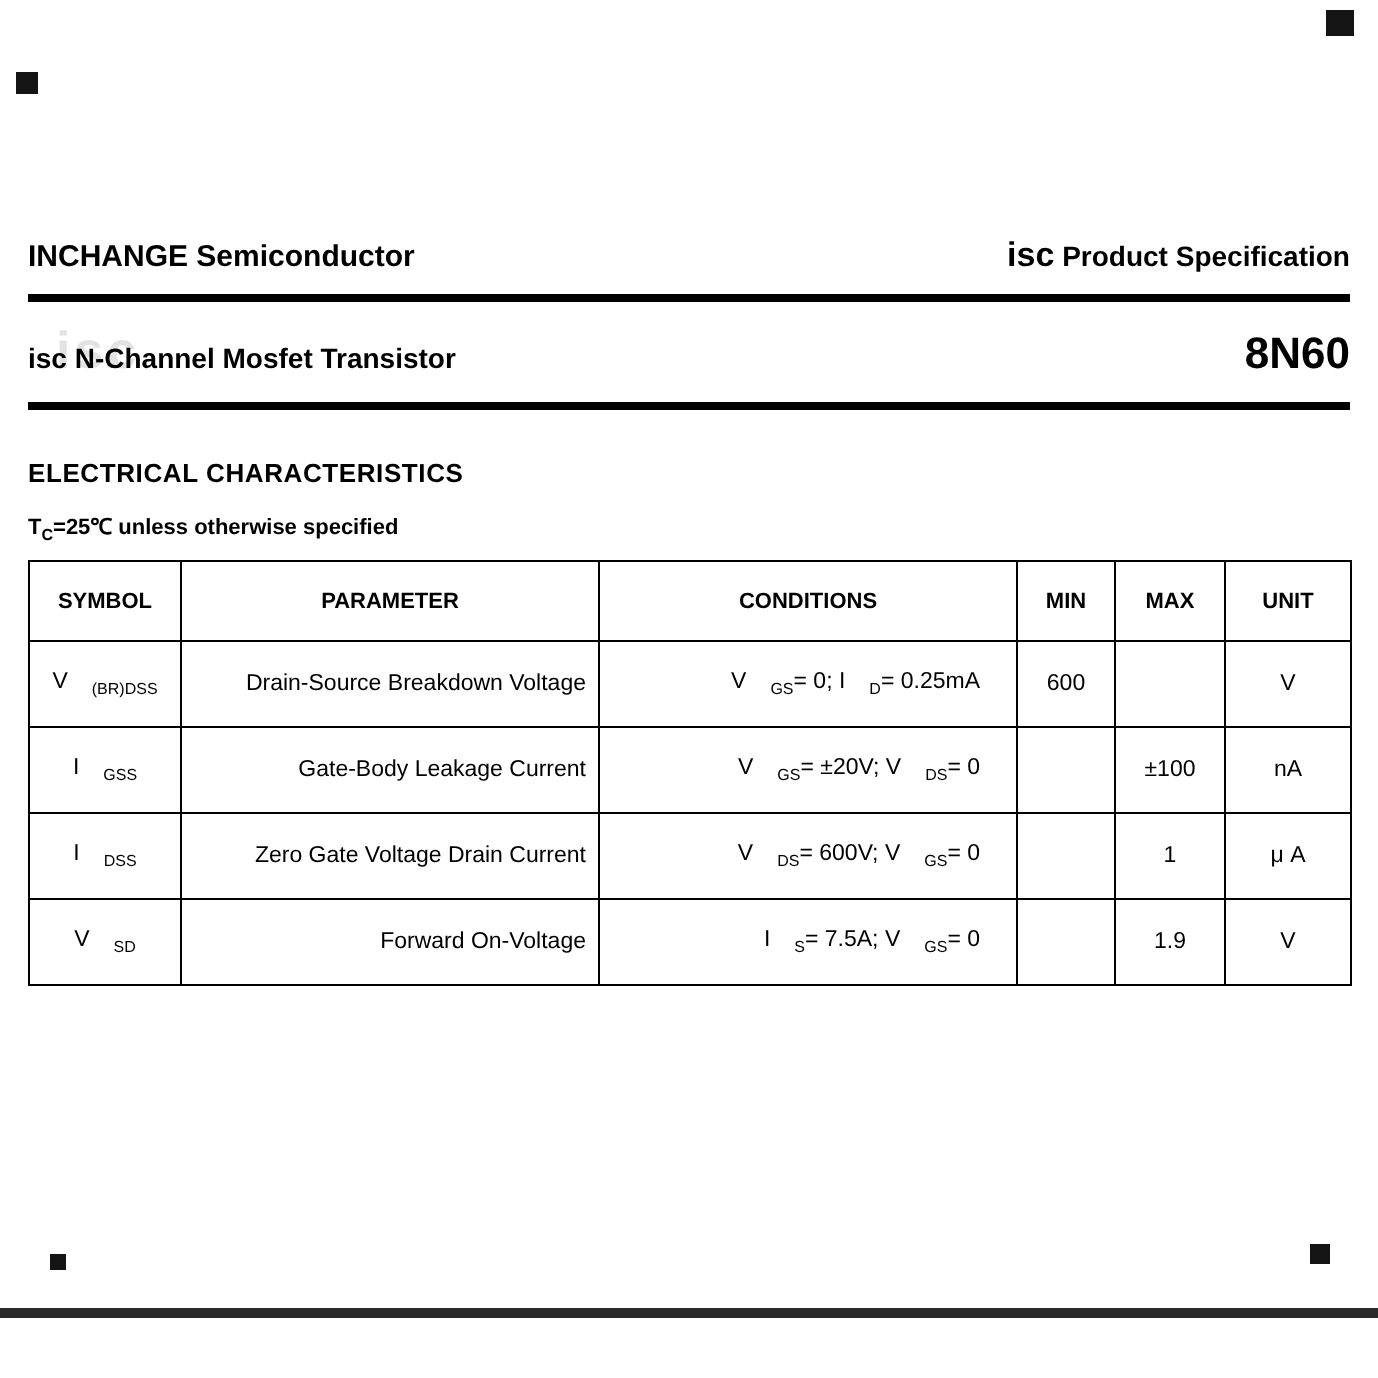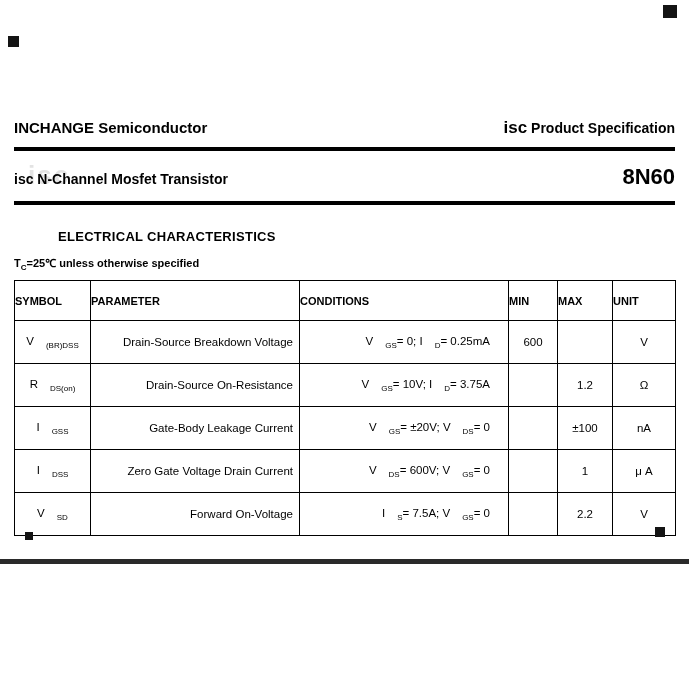--- a/index.html
+++ b/index.html
@@ -1,20 +1,20 @@
 <!DOCTYPE html>
 <html><head>
 <meta charset="utf-8">
 <style>
   * { margin: 0; padding: 0; box-sizing: border-box; }
   html, body { background: #ffffff; }
   .page {
     position: relative;
     width: 689px;
-    height: 564px;
+    height: 659px;
     background: #ffffff;
     font-family: "Liberation Sans", sans-serif;
     color: #000000;
     overflow: hidden;
   }
   .content { padding: 0 14px; position: relative; z-index: 1; }
 
   
   .mark { position: absolute; background: #141414; z-index: 2; }
   .mark-tl { left: 8px;  top: 36px;    width: 11px; height: 11px; }
@@ -39,32 +39,32 @@
     margin-top: 13px; position: relative;
   }
   .doc-title { font-size: 14px; font-weight: bold; position: relative; z-index: 1; }
   .part-number { font-size: 22px; font-weight: bold; }
   .watermark {
     position: absolute; left: 14px; top: -4px;
     font-size: 26px; font-weight: bold; color: #e3e3e3;
     z-index: 0; letter-spacing: 2px;
   }
 
-  .section-heading { font-size: 13px; font-weight: bold; margin-top: 24px; letter-spacing: 0.3px; margin-left: 44px; }
+  .section-heading { font-size: 13px; font-weight: bold; margin-top: 24px; letter-spacing: 0.3px; }
   .cond-note { font-size: 11px; font-weight: bold; margin-top: 11px; }
   .cond-note sub { font-size: 8px; }
 
   table.spec {
     border-collapse: collapse;
     table-layout: fixed;
     width: 661px;
     margin-top: 8px;
   }
   table.spec th, table.spec td { border: 1px solid #000; vertical-align: middle; }
-  table.spec th { font-size: 11px; font-weight: bold; height: 40px; text-align: left; }
+  table.spec th { font-size: 11px; font-weight: bold; height: 40px; text-align: center; }
   table.spec td { font-size: 11.5px; height: 43px; }
   td.c-sym, td.c-min, td.c-max, td.c-unit { text-align: center; }
   td.c-par, td.c-cond { text-align: right; padding-left: 10px; padding-right: 6px; }
   table.spec sub { font-size: 8px; line-height: 1; margin-left: 12px; }
 </style>
 </head>
 <body>
 
 <div class="page">
 
@@ -117,48 +117,40 @@
       <tbody>
         <tr>
           <td class="c-sym"><span>V</span><sub>(BR)DSS</sub></td>
           <td class="c-par">Drain-Source Breakdown Voltage</td>
           <td class="c-cond"><span>V</span><sub>GS</sub><span>= 0; I</span><sub>D</sub><span>= 0.25mA</span><sub></sub><span></span></td>
           <td class="c-min">600</td>
           <td class="c-max"></td>
           <td class="c-unit">V</td>
         </tr>
         <tr>
-          <td class="c-sym"><span>R</span><sub>DS(on)</sub></td>
-          <td class="c-par">Drain-Source On-Resistance</td>
-          <td class="c-cond"><span>V</span><sub>GS</sub><span>= 10V; I</span><sub>D</sub><span>= 3.75A</span><sub></sub><span></span></td>
-          <td class="c-min"></td>
-          <td class="c-max">1.2</td>
-          <td class="c-unit">Ω</td>
-        </tr>
-        <tr>
           <td class="c-sym"><span>I</span><sub>GSS</sub></td>
           <td class="c-par">Gate-Body Leakage Current</td>
           <td class="c-cond"><span>V</span><sub>GS</sub><span>= ±20V; V</span><sub>DS</sub><span>= 0</span><sub></sub><span></span></td>
           <td class="c-min"></td>
           <td class="c-max">±100</td>
           <td class="c-unit">nA</td>
         </tr>
         <tr>
           <td class="c-sym"><span>I</span><sub>DSS</sub></td>
           <td class="c-par">Zero Gate Voltage Drain Current</td>
           <td class="c-cond"><span>V</span><sub>DS</sub><span>= 600V; V</span><sub>GS</sub><span>= 0</span><sub></sub><span></span></td>
           <td class="c-min"></td>
           <td class="c-max">1</td>
           <td class="c-unit">μ A</td>
         </tr>
         <tr>
           <td class="c-sym"><span>V</span><sub>SD</sub></td>
           <td class="c-par">Forward On-Voltage</td>
           <td class="c-cond"><span>I</span><sub>S</sub><span>= 7.5A; V</span><sub>GS</sub><span>= 0</span><sub></sub><span></span></td>
           <td class="c-min"></td>
-          <td class="c-max">2.2</td>
+          <td class="c-max">1.9</td>
           <td class="c-unit">V</td>
         </tr>
       </tbody>
     </table>
 
   </div>
 </div>
 
 </body></html>

